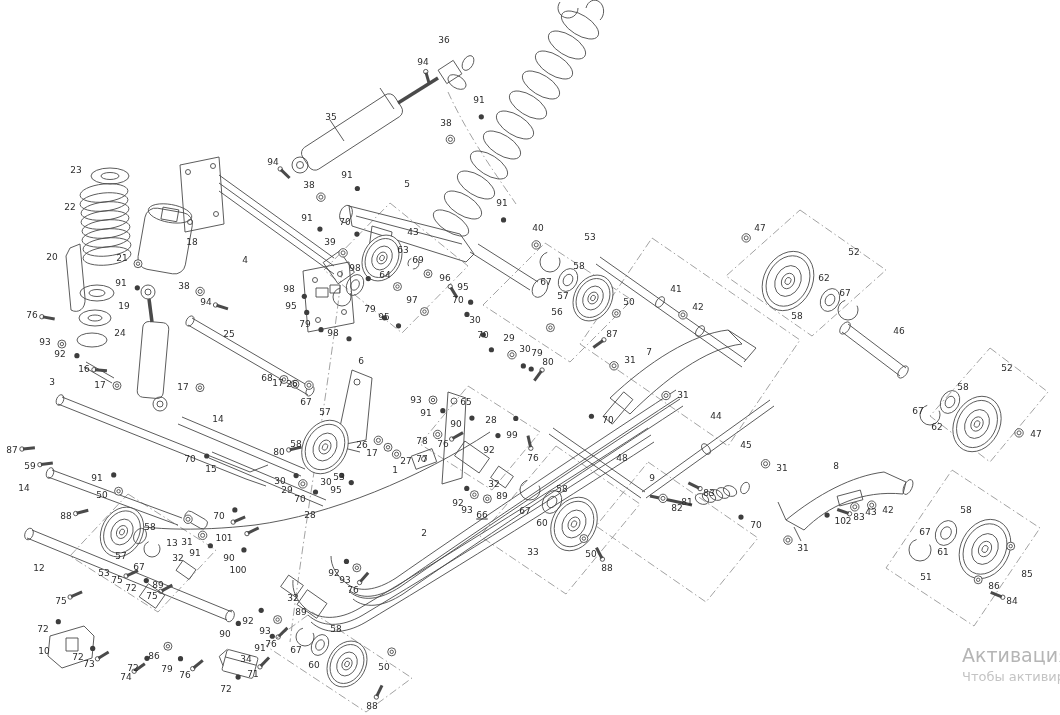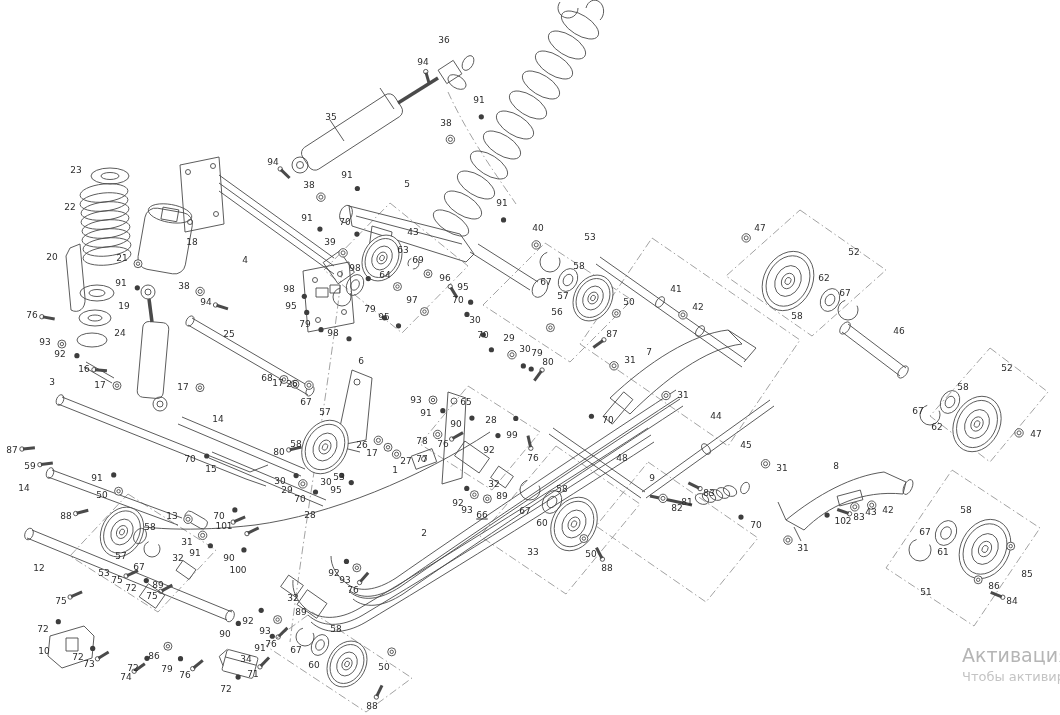--- a/index.html
+++ b/index.html
@@ -667,43 +667,43 @@
       <div class="plabel" style="left: 966px; top: 510px;">58</div>
       <div class="plabel" style="left: 525px; top: 511px;">67</div>
       <div class="plabel" style="left: 871px; top: 512px;">43</div>
       <div class="plabel" style="left: 482px; top: 515px; text-decoration: underline;">66</div>
       <div class="plabel" style="left: 310px; top: 515px;">28</div>
       <div class="plabel" style="left: 66px; top: 516px;">88</div>
       <div class="plabel" style="left: 219px; top: 516px;">70</div>
       <div class="plabel" style="left: 859px; top: 517px;">83</div>
       <div class="plabel" style="left: 843px; top: 521px;">102</div>
       <div class="plabel" style="left: 542px; top: 523px;">60</div>
-      <div class="plabel" style="left: 172px; top: 516px;">13</div>
+      <div class="plabel" style="left: 172px; top: 543px;">13</div>
       <div class="plabel" style="left: 756px; top: 525px;">70</div>
-      <div class="plabel" style="left: 224px; top: 526px; text-align: center;">101</div>
+      <div class="plabel" style="left: 224px; top: 538px; text-align: center;">101</div>
       <div class="plabel" style="left: 150px; top: 527px;">58</div>
       <div class="plabel" style="left: 925px; top: 532px;">67</div>
       <div class="plabel" style="left: 424px; top: 533px;">2</div>
       <div class="plabel" style="left: 238px; top: 538px; margin-top: 32px;">100</div>
       <div class="plabel" style="left: 187px; top: 542px;">31</div>
       <div class="plabel" style="left: 803px; top: 548px;">31</div>
       <div class="plabel" style="left: 1027px; top: 551px; margin-top: 23px;">85</div>
       <div class="plabel" style="left: 533px; top: 552px;">33</div>
       <div class="plabel" style="left: 943px; top: 552px;">61</div>
       <div class="plabel" style="left: 195px; top: 553px;">91</div>
       <div class="plabel" style="left: 591px; top: 554px;">50</div>
       <div class="plabel" style="left: 121px; top: 556px;">57</div>
       <div class="plabel" style="left: 229px; top: 558px;">90</div>
       <div class="plabel" style="left: 178px; top: 558px;">32</div>
       <div class="plabel" style="left: 607px; top: 568px;">88</div>
       <div class="plabel" style="left: 39px; top: 568px;">12</div>
       <div class="plabel" style="left: 139px; top: 567px;">67</div>
       <div class="plabel" style="left: 104px; top: 573px;">53</div>
       <div class="plabel" style="left: 334px; top: 573px;">92</div>
-      <div class="plabel" style="left: 926px; top: 577px; margin-top: 15px;">51</div>
+      <div class="plabel" style="left: 926px; top: 577px;">51</div>
       <div class="plabel" style="left: 345px; top: 580px;">93</div>
       <div class="plabel" style="left: 117px; top: 580px;">75</div>
       <div class="plabel" style="left: 158px; top: 585px;">89</div>
       <div class="plabel" style="left: 994px; top: 586px;">86</div>
       <div class="plabel" style="left: 131px; top: 588px;">72</div>
       <div class="plabel" style="left: 353px; top: 590px;">76</div>
       <div class="plabel" style="left: 152px; top: 596px;">75</div>
       <div class="plabel" style="left: 293px; top: 598px;">32</div>
       <div class="plabel" style="left: 61px; top: 601px;">75</div>
       <div class="plabel" style="left: 1012px; top: 601px;">84</div>

